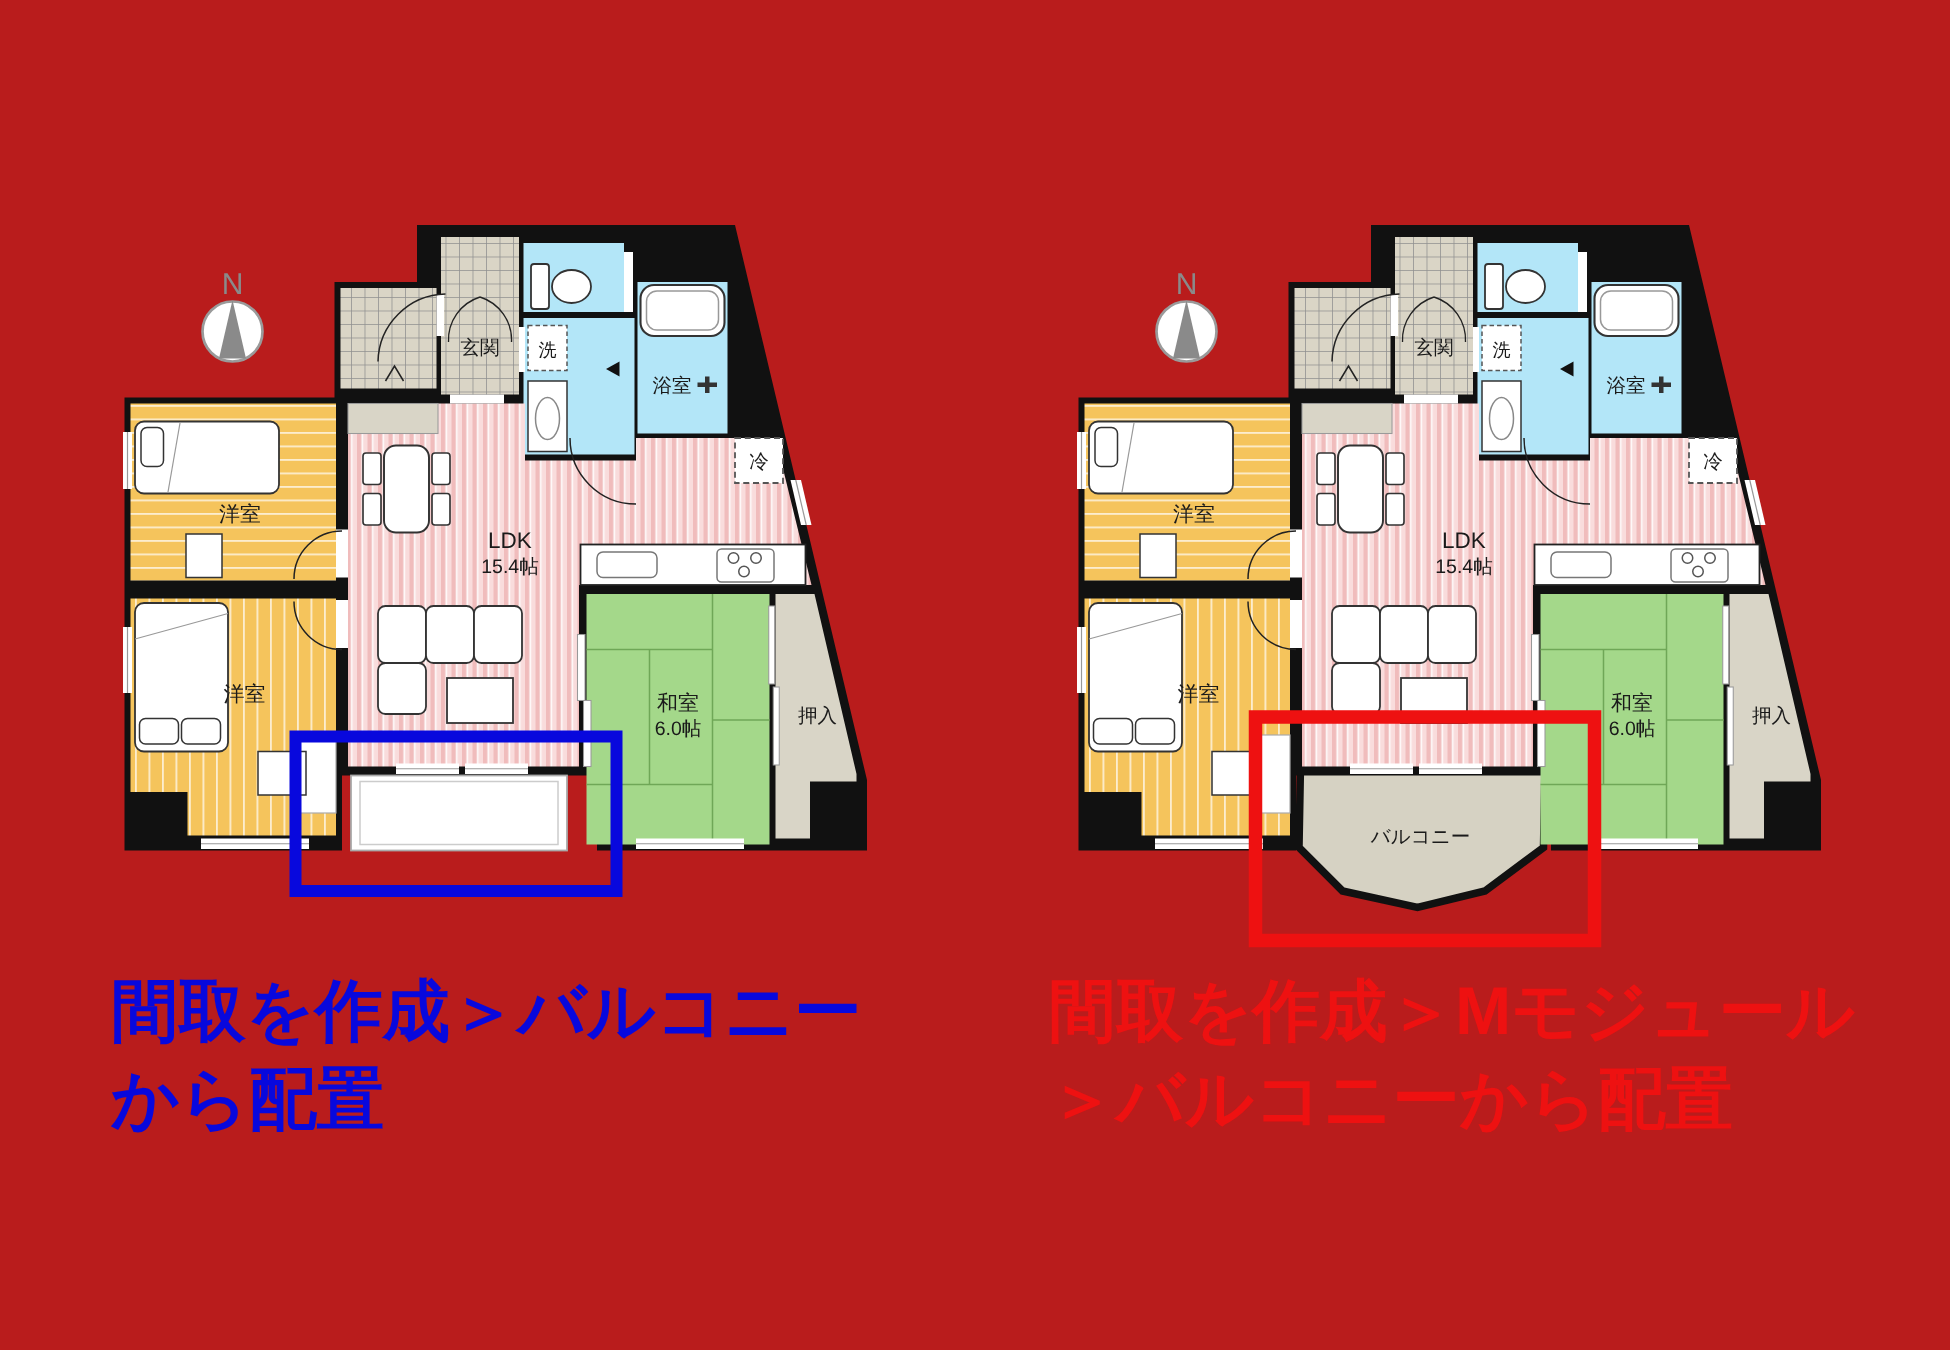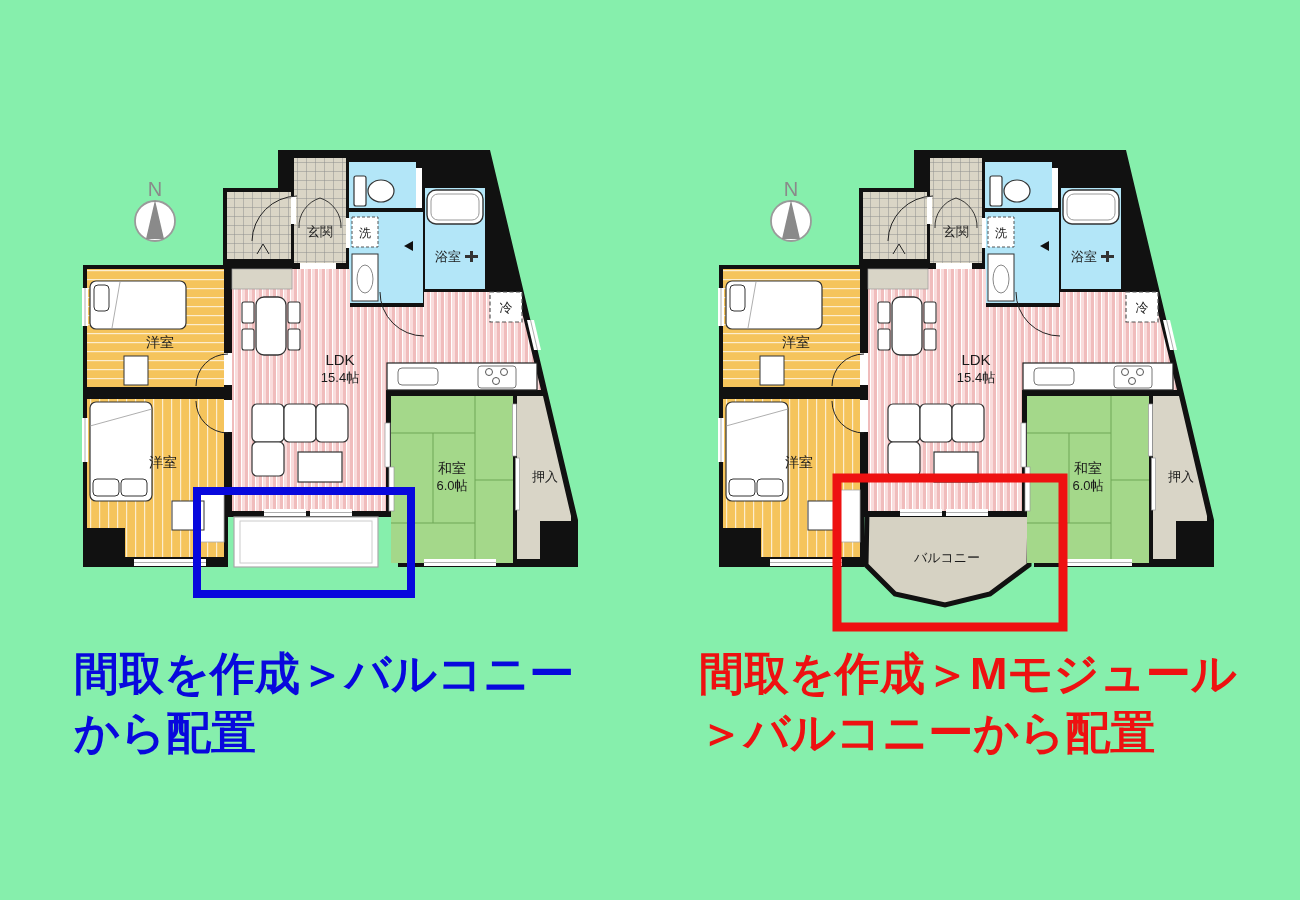--- a/index.html
+++ b/index.html
@@ -1,16 +1,16 @@
 <!DOCTYPE html>
 <html><head>
 <meta charset="utf-8">
 <style>
   html,body{margin:0;padding:0;background:#ffffff;}
-  .stage{position:relative;width:1300px;height:900px;background:#86efac;overflow:hidden;
+  .stage{position:relative;width:1300px;height:900px;background:#b91c1c;overflow:hidden;
          font-family:"Liberation Sans", sans-serif;}
   svg{display:block;}
   text{font-family:"Liberation Sans", sans-serif;}
   .room-label{fill:#1a1a1a;}
   .caption{font-weight:bold;}
 </style>
 </head>
 <body>
 
 <div class="stage">

